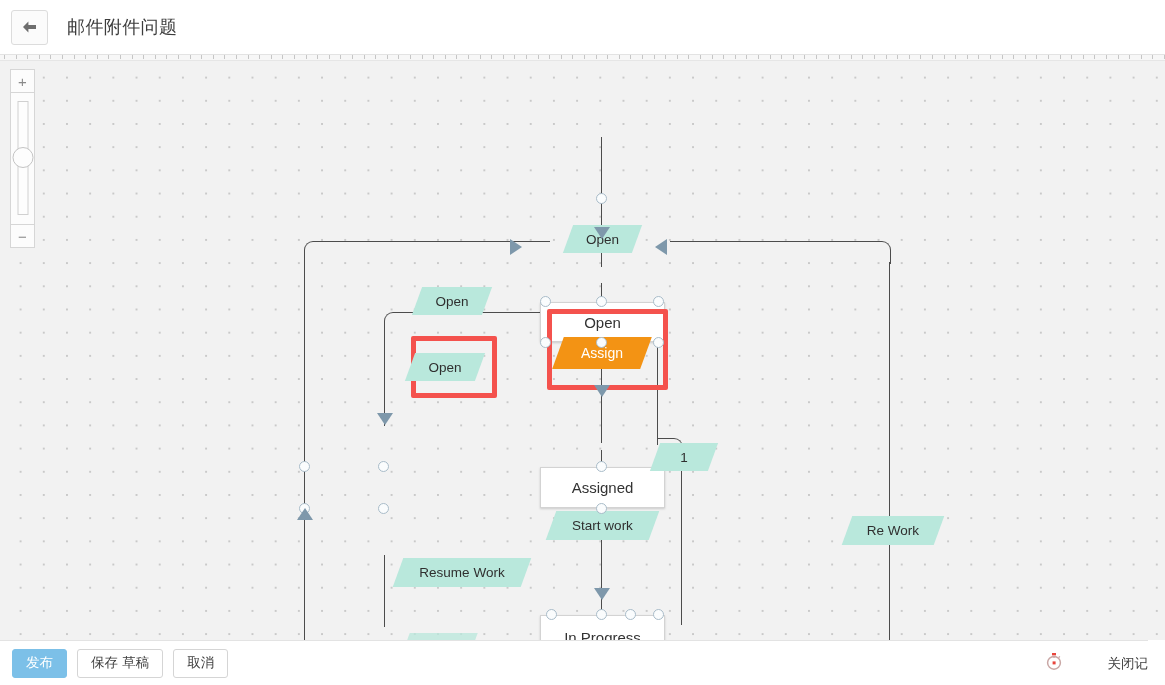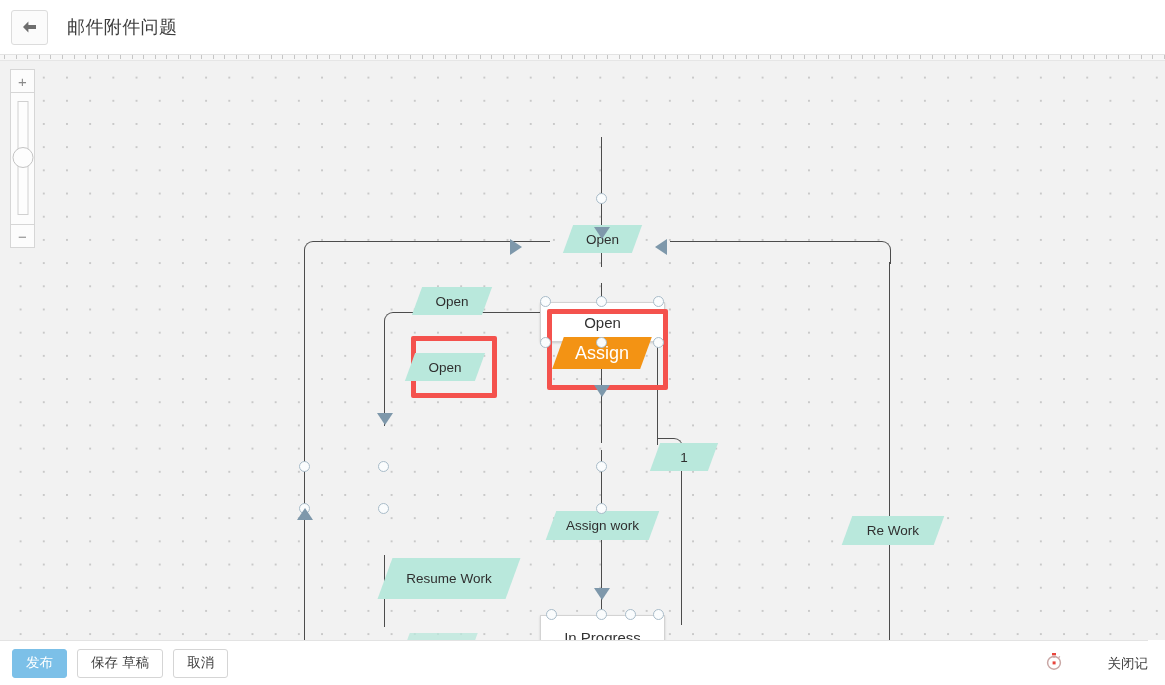--- a/index.html
+++ b/index.html
@@ -88,21 +88,21 @@
     position:absolute;z-index:22;display:flex;align-items:center;justify-content:center;
     font-size:13.5px;color:#2f2f2f;box-sizing:border-box;
   }
   .para .sh{
     position:absolute;left:0;top:0;width:100%;height:100%;
     background:#b9e8dc;
     transform:skewX(-20deg);
   }
   .para .tx{position:relative;z-index:2;white-space:nowrap;}
   .para.orange .sh{background:#f39314;}
-  .para.orange .tx{color:#ffffff;font-size:18px;}
+  .para.orange .tx{color:#ffffff;font-size:14px;}
 
   .sel{
     position:absolute;border:5px solid #f4524d;border-radius:2px;
     box-sizing:border-box;z-index:21;background:transparent;
   }
 
   
   .port{
     position:absolute;width:11px;height:11px;border-radius:50%;
     border:1px solid #a9bcc9;background:#fafcfd;box-sizing:border-box;z-index:23;
@@ -319,20 +319,23 @@
     <div class="port" style="left:653px;top:241px;"></div>
     <div class="port" style="left:540px;top:282px;"></div>
     <div class="port" style="left:596px;top:282px;"></div>
     <div class="port" style="left:653px;top:282px;"></div>
 
     <div class="port" style="left:299px;top:406px;"></div>
     <div class="port" style="left:378px;top:406px;"></div>
     <div class="port" style="left:299px;top:448px;"></div>
     <div class="port" style="left:378px;top:448px;"></div>
 
+    <div class="node" style="left:540px;top:412px;width:125px;height:41px;">
+      <span class="lbl">Assigned</span>
+    </div>
     <div class="port" style="left:596px;top:406px;"></div>
     <div class="port" style="left:596px;top:448px;"></div>
 
     <div class="node" style="left:540px;top:560px;width:125px;height:45px;">
       <span class="lbl">In Progress</span>
     </div>
     <div class="port" style="left:546px;top:554px;"></div>
     <div class="port" style="left:596px;top:554px;"></div>
     <div class="port" style="left:625px;top:554px;"></div>
     <div class="port" style="left:653px;top:554px;"></div>
@@ -359,24 +362,24 @@
       <span class="tx">Assign</span>
     </div>
 
     <div class="para" style="left:655px;top:388px;width:58px;height:28px;">
       <span class="sh"></span>
       <span class="tx">1</span>
     </div>
 
     <div class="para" style="left:551px;top:456px;width:103px;height:29px;">
       <span class="sh"></span>
-      <span class="tx">Assign work</span>
-    </div>
-
-    <div class="para" style="left:385px;top:503px;width:128px;height:41px;">
+      <span class="tx">Start work</span>
+    </div>
+
+    <div class="para" style="left:398px;top:503px;width:128px;height:29px;">
       <span class="sh"></span>
       <span class="tx">Resume Work</span>
     </div>
 
     <div class="para" style="left:847px;top:461px;width:92px;height:29px;">
       <span class="sh"></span>
       <span class="tx">Re Work</span>
     </div>
 
     <div class="para" style="left:405px;top:578px;width:68px;height:26px;opacity:.75;">

